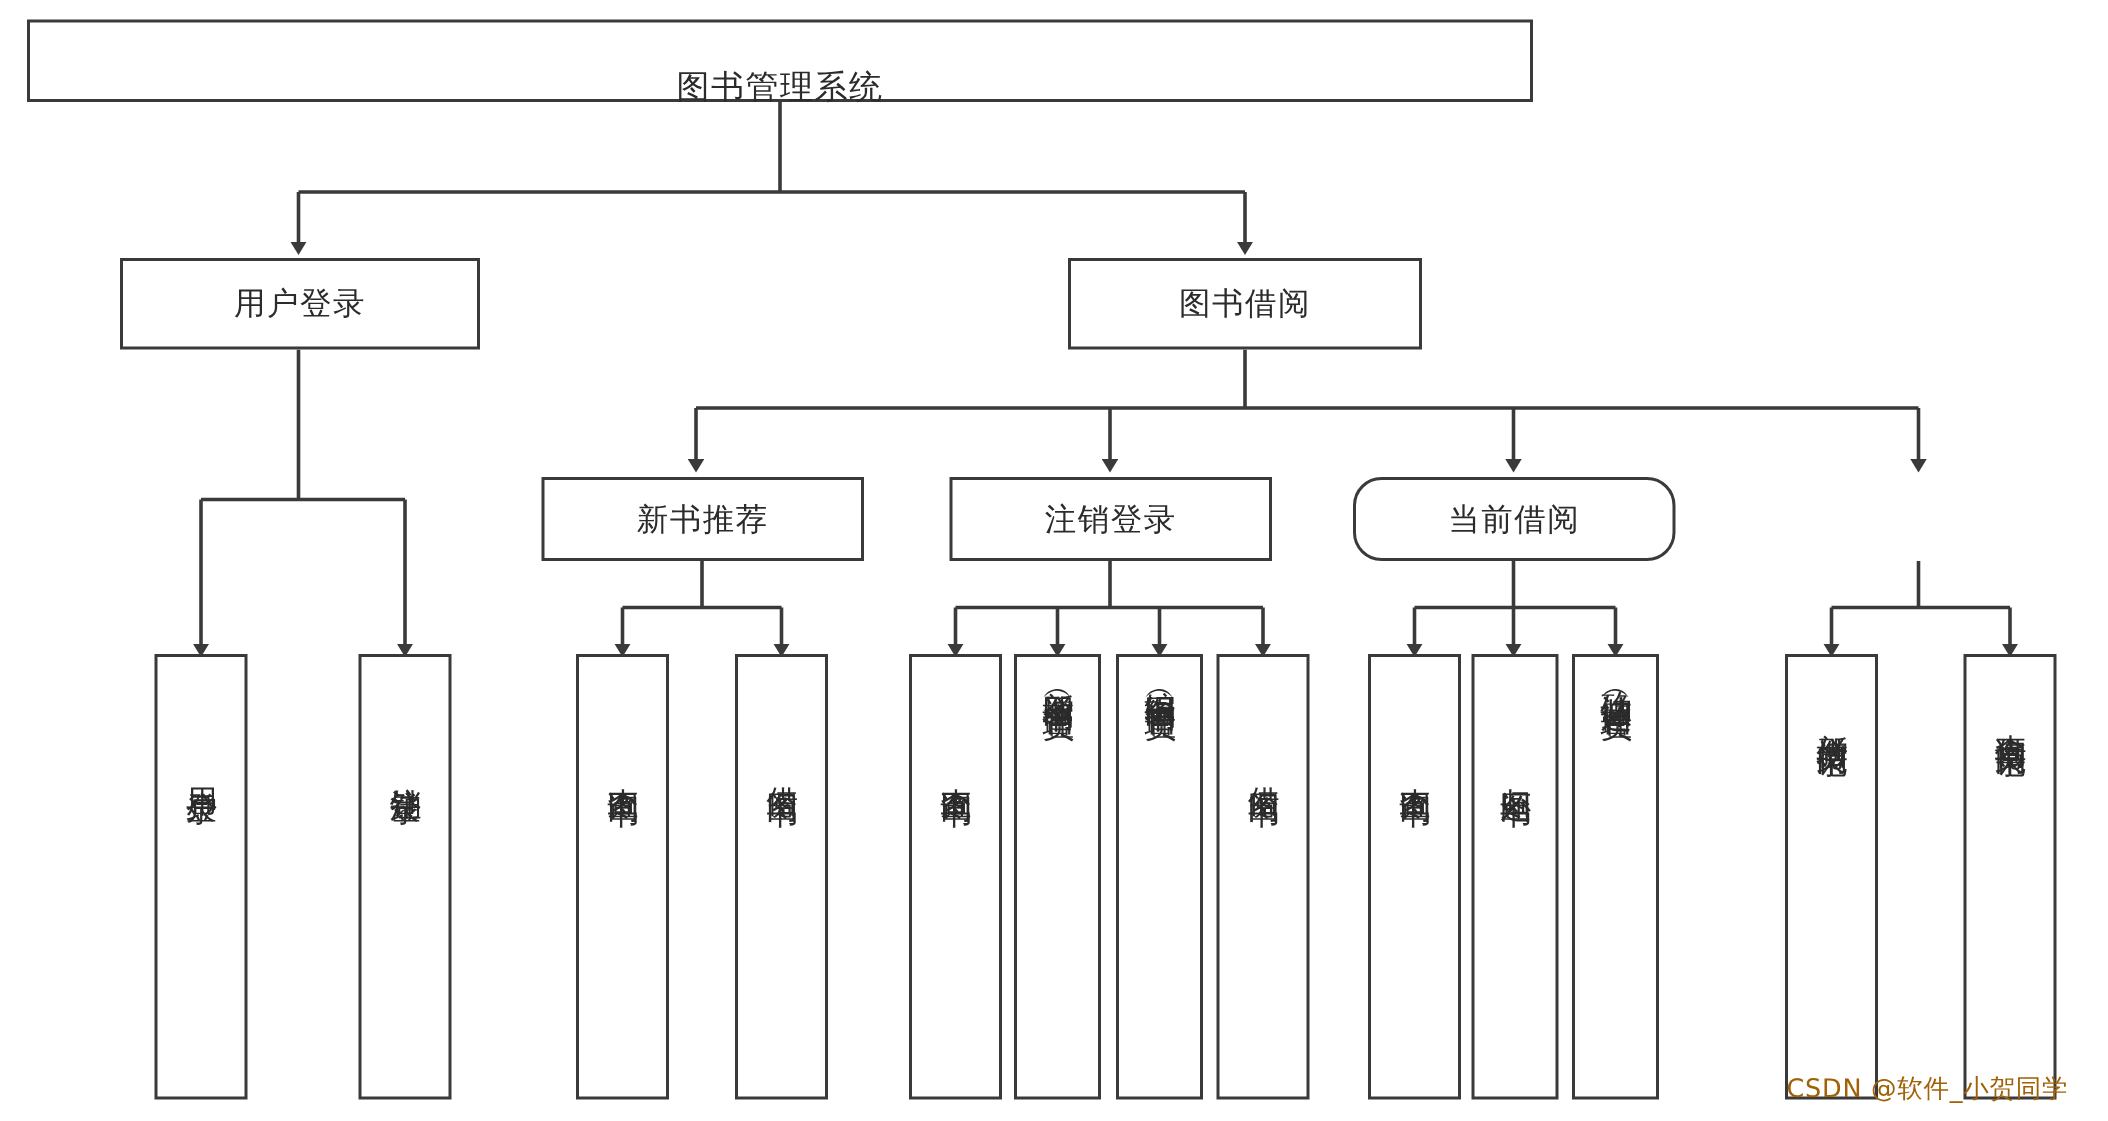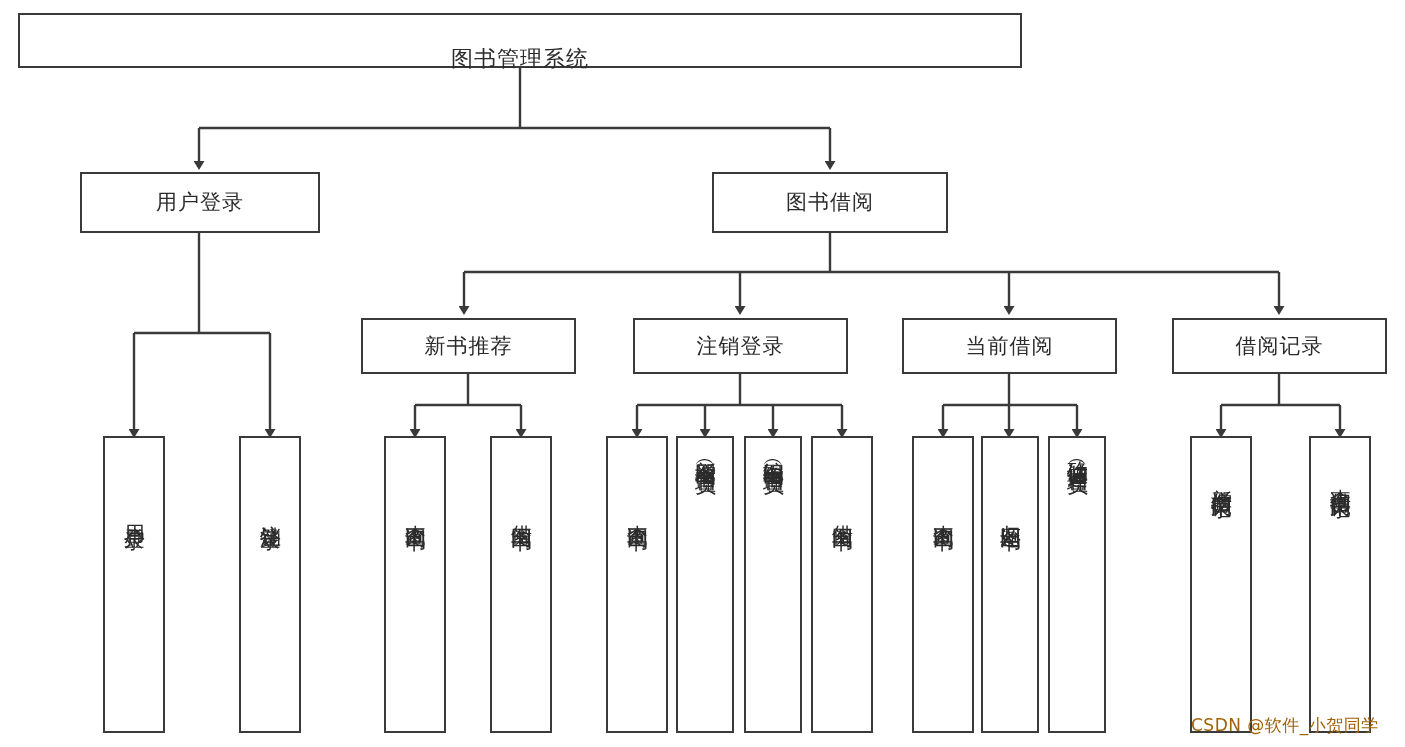--- a/index.html
+++ b/index.html
@@ -143,25 +143,22 @@
   <div class="node horiz" style="left:712px; top:172px; width:236px; height:61px;">
     <span class="label">图书借阅</span>
   </div>
 
   <div class="node horiz" style="left:361px; top:318px; width:215px; height:56px;font-family:Liberation Serif, serif;">
     <span class="label">新书推荐</span>
   </div>
   <div class="node horiz" style="left:633px; top:318px; width:215px; height:56px;">
     <span class="label">注销登录</span>
   </div>
-  <div class="node horiz" style="left:902px; top:318px; width:215px; height:56px;">
+  <div class="node horiz" style="left:902px; top:318px; width:215px; height:56px;border-radius:19px;">
     <span class="label">当前借阅</span>
-  </div>
-  <div class="node horiz" style="left:1172px; top:318px; width:215px; height:56px;">
-    <span class="label">借阅记录</span>
   </div>
 
   <div class="node vert mid" style="left:103px; top:436px; width:62px; height:297px;">
     <span class="label">用户登录</span>
   </div>
   <div class="node vert mid" style="left:239px; top:436px; width:62px; height:297px;">
     <span class="label">注销登录</span>
   </div>
 
   <div class="node vert mid" style="left:384px; top:436px; width:62px; height:297px;">

